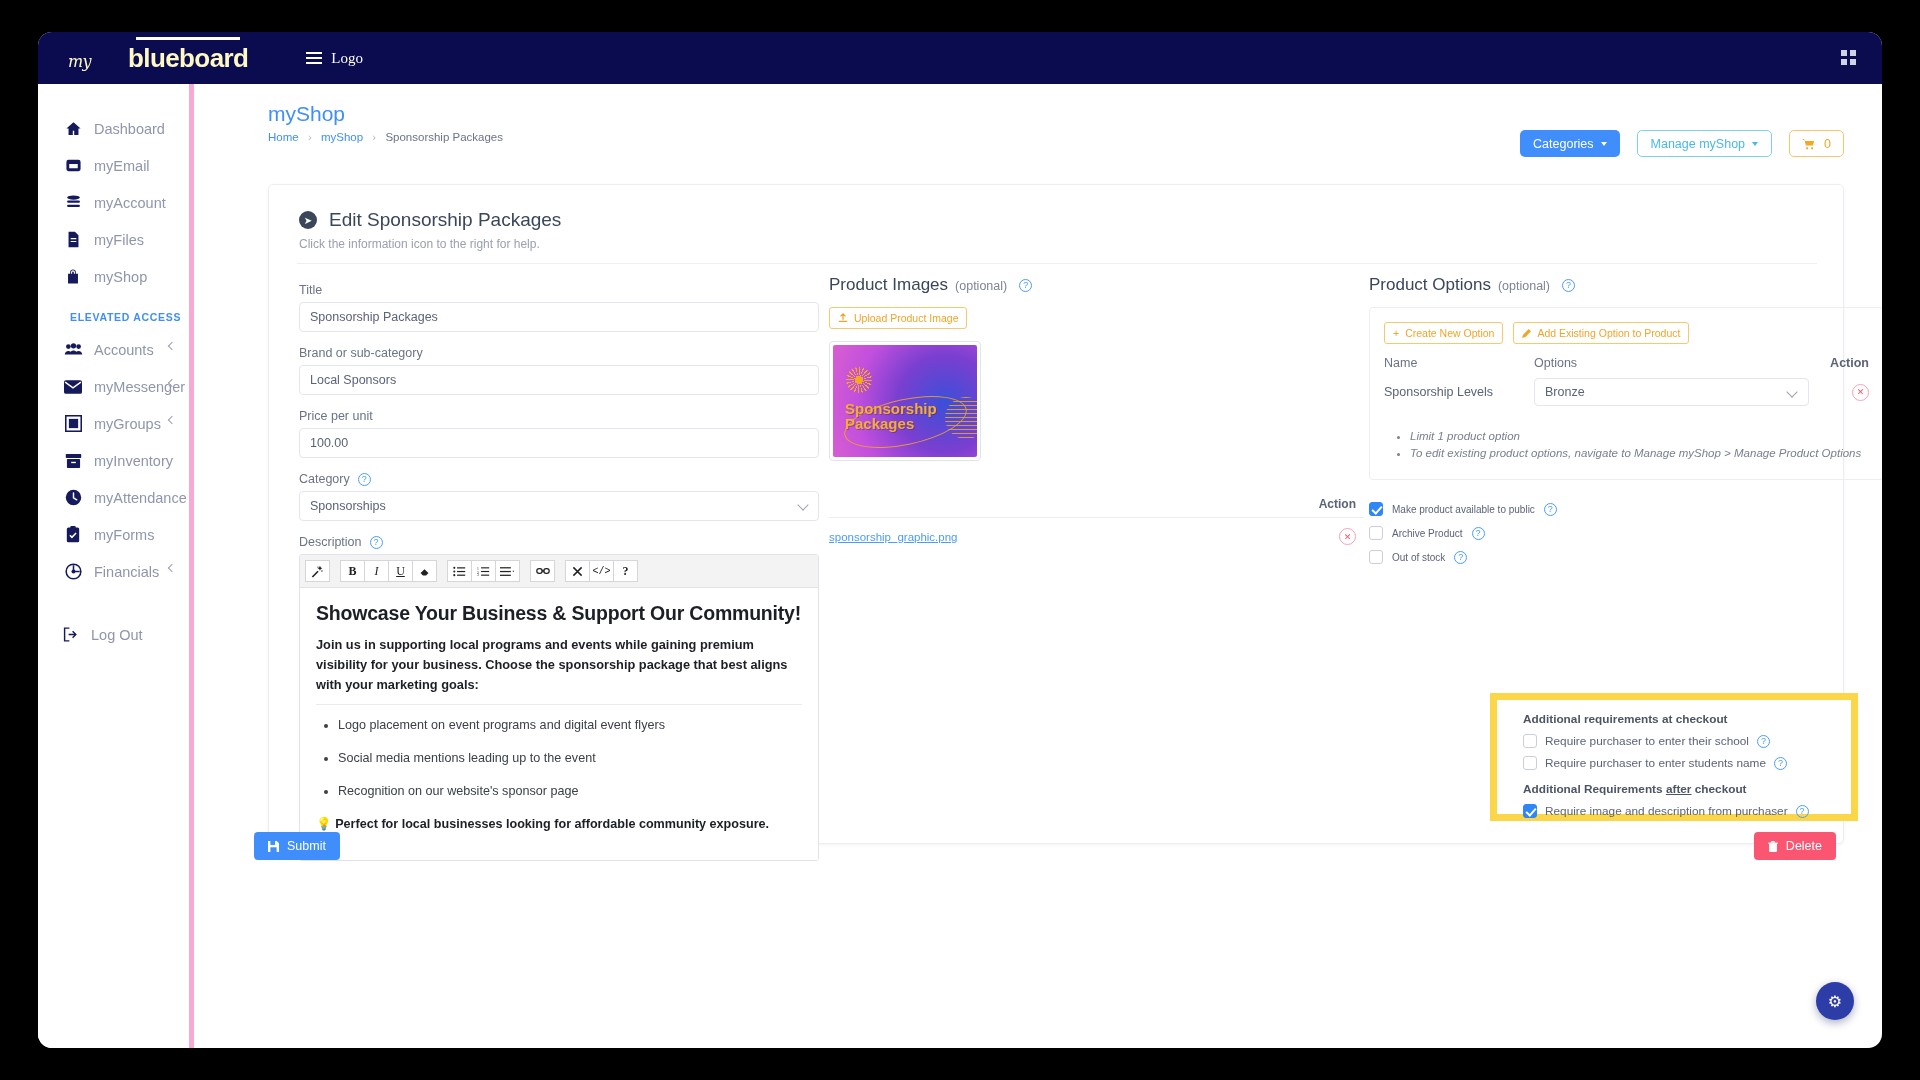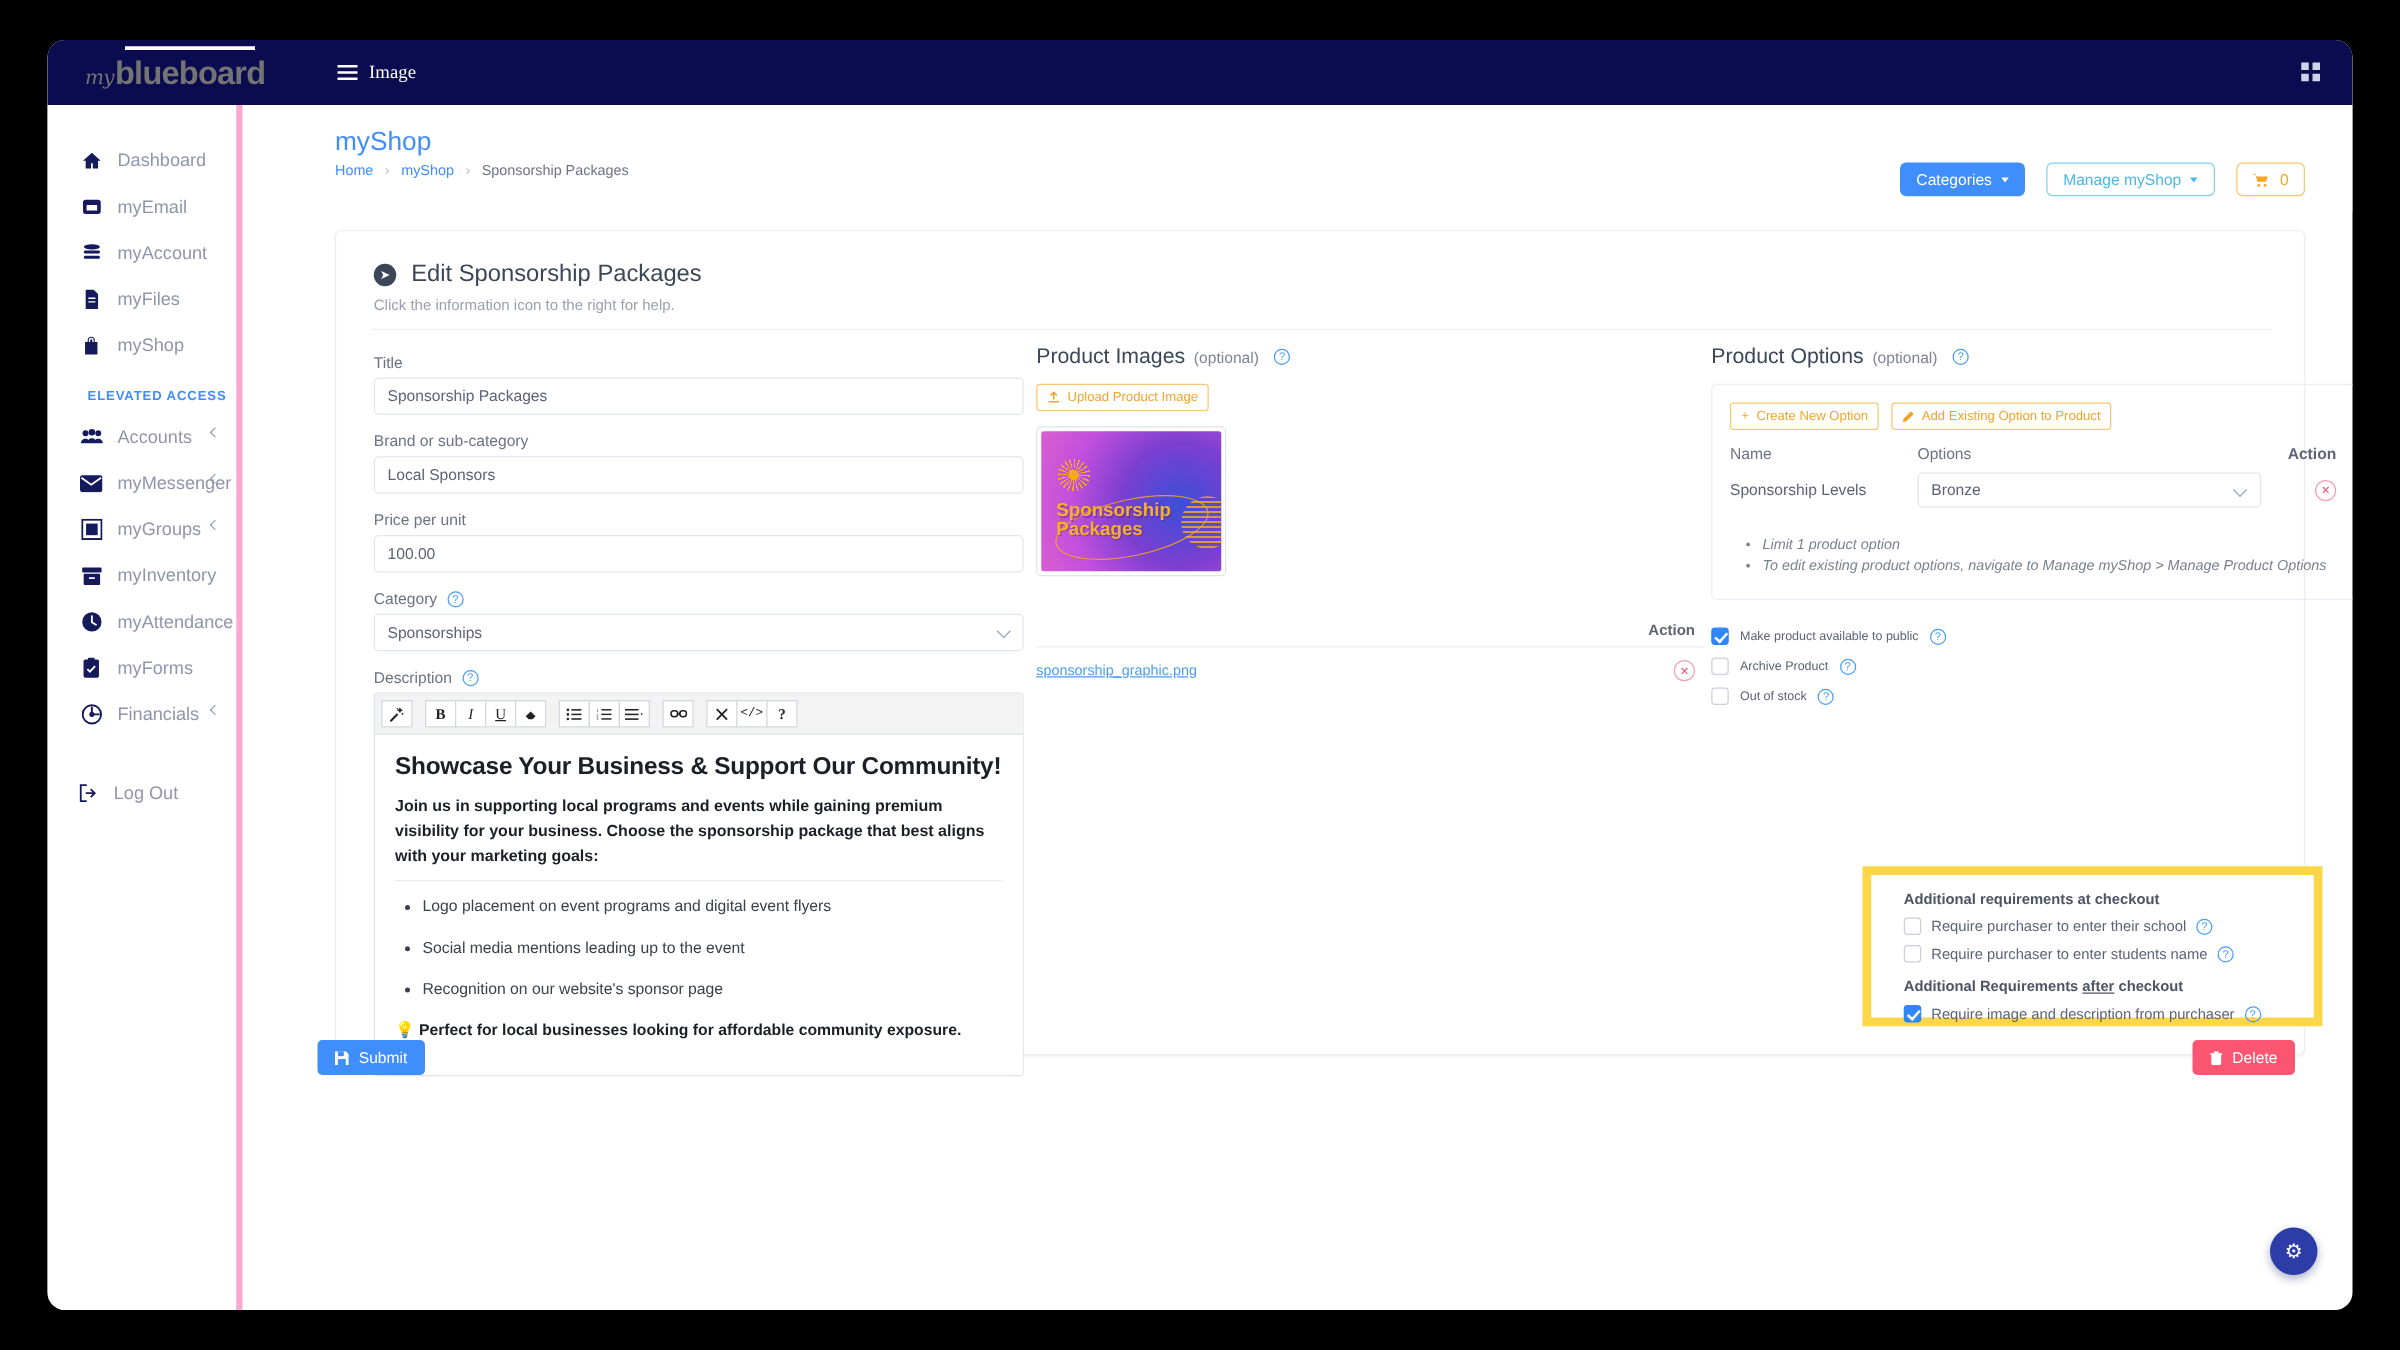--- a/index.html
+++ b/index.html
@@ -20,25 +20,25 @@
 
   
   .topbar {
     position: absolute; left: 0; top: 0;
     width: 1844px; height: 52px;
     background: #0b0b4f;
     display: flex; align-items: center;
   }
   .logo {
     margin-left: 30px;
-    color: #737373;
+    color: #fef9c3;
     font-size: 26px;
     font-weight: bold;
     letter-spacing: -0.6px;
-    display: flex; align-items: baseline;
+    display: flex; align-items: baseline; gap: 36px;
   }
   .logo .my {
     font-family: "DejaVu Serif", serif;
     font-style: italic;
     font-size: 16px;
     font-weight: normal;
     margin-right: 1px;
   }
   .logo .bb { position: relative; }
   .logo .bb::before {
@@ -328,21 +328,21 @@
     <div class="logo">
       <span class="my">my</span>
         <span class="bb">blueboard</span>
     </div>
     <div class="menu-btn">
       <span class="hamburger">
           <span></span>
           <span></span>
           <span></span>
         </span>
-      <span>Image</span>
+      <span>Logo</span>
     </div>
     <div class="grid-icon">
         <i></i>
         <i></i>
         <i></i>
         <i></i>
       </div>
   </div>
 
   <div class="sidebar">

